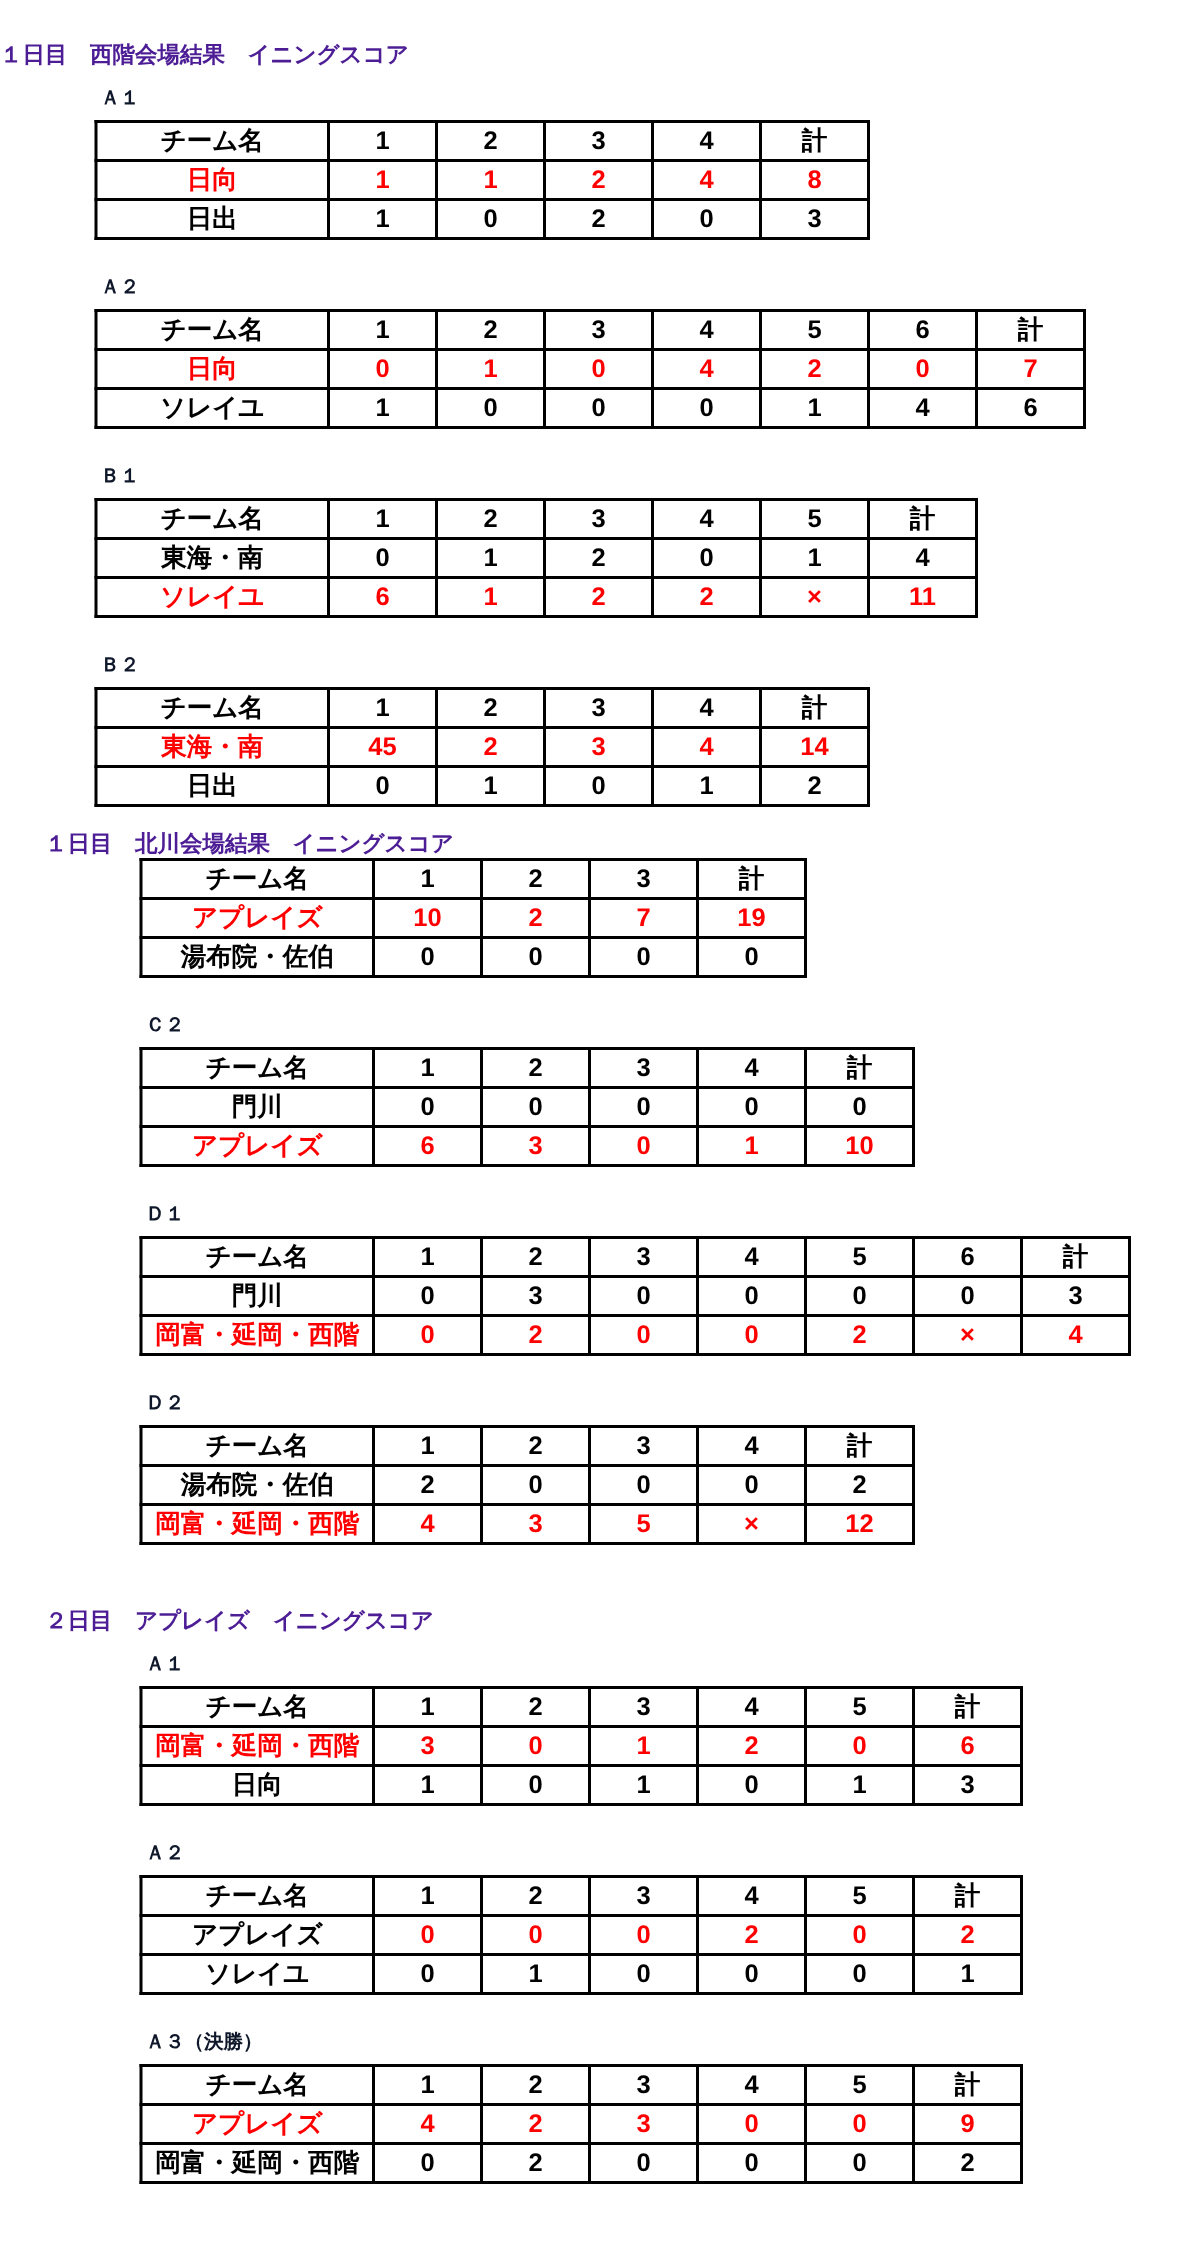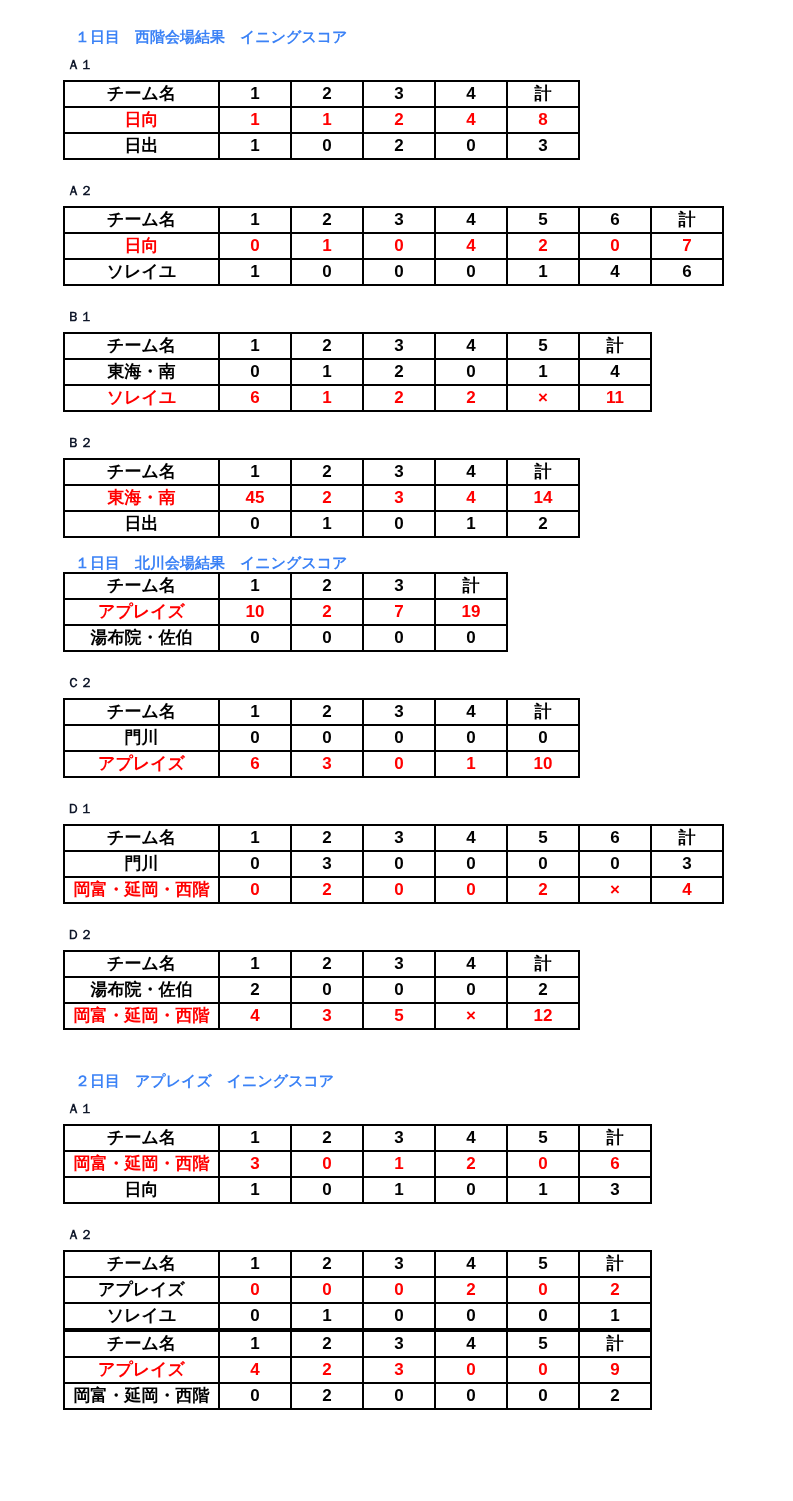--- a/index.html
+++ b/index.html
@@ -10,28 +10,27 @@
   body {
     width: 793px;
     min-height: 1501px;
     padding-top: 28px;
     box-sizing: border-box;
     font-family: "Liberation Sans", "DejaVu Sans", sans-serif;
     font-weight: 700;
     color: #000000;
   }
   .section { }
-  .section + .section { margin-top: 16px; }
+  .section + .section { margin-top: 16px; padding-left: 30px; }
   .section.day2 { margin-top: 42px; }
 
   .section-title {
-    margin-left: 75px;
     font-size: 15px;
     line-height: 18px;
-    color: #3b82f6;
+    color: #4c1d95;
     white-space: pre;
   }
   .match-label {
     margin: 22px 0 6px 67px;
     font-size: 13px;
     line-height: 18px;
     color: #0f172a;
     white-space: pre;
   }
   .section-title + .match-label { margin-top: 10px; }
@@ -484,20 +483,21 @@
             <td class="team-cell">ソレイユ</td>
             <td>0</td>
             <td>1</td>
             <td>0</td>
             <td>0</td>
             <td>0</td>
             <td>1</td>
           </tr>
         </tbody>
       </table>
+      <div class="match-label">Ａ３（決勝）</div>
       <table class="score-table">
         <colgroup>
           <col class="team-col">
           <col class="num-col">
           <col class="num-col">
           <col class="num-col">
           <col class="num-col">
           <col class="num-col">
           <col class="num-col">
         </colgroup>

